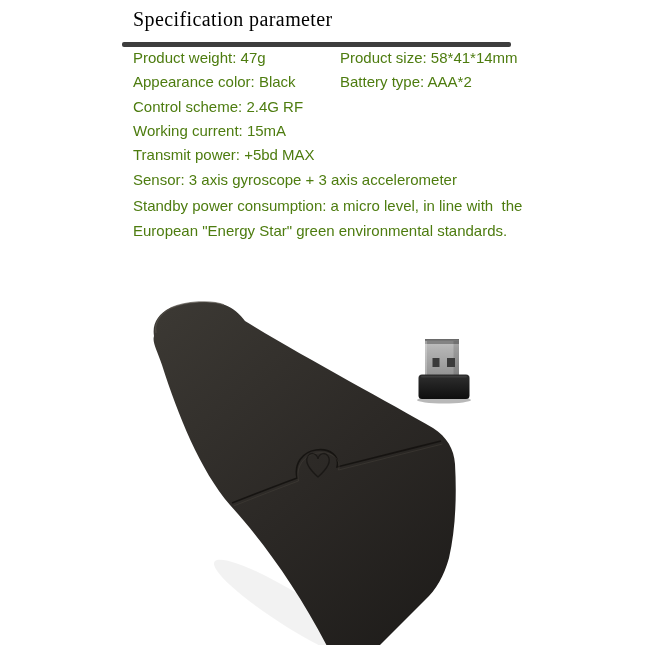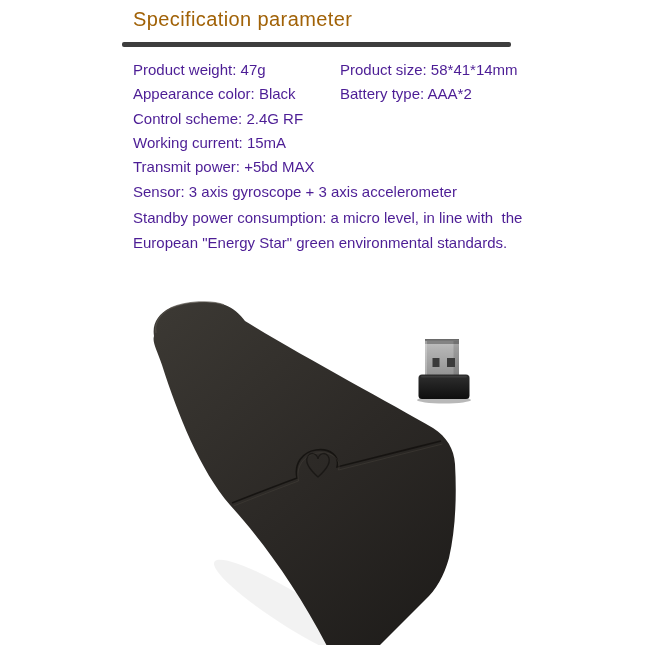--- a/index.html
+++ b/index.html
@@ -14,38 +14,39 @@
     background: #ffffff;
     overflow: hidden;
     font-family: "Liberation Sans", sans-serif;
   }
   .title {
     position: absolute;
     left: 133px;
     top: 8px;
     font-size: 20px;
     letter-spacing: 0.4px;
-    color: #a16207;
+    color: #000000;
     font-weight: 400;
+    font-family: Liberation Serif, serif;
   }
   .divider {
     position: absolute;
     left: 122px;
     top: 42px;
     width: 389px;
     height: 4.5px;
     background: #3d3d3d;
     border-radius: 2px;
   }
   .specs {
     position: absolute;
     left: 133px;
-    top: 58px;
+    top: 46px;
     width: 400px;
-    color: #4c1d95;
+    color: #4d7c0f;
     font-size: 15px;
   }
   .spec-row {
     display: flex;
     height: 24.3px;
     line-height: 24.3px;
     white-space: nowrap;
   }
   .spec-row .cell-left {
     width: 207px;

